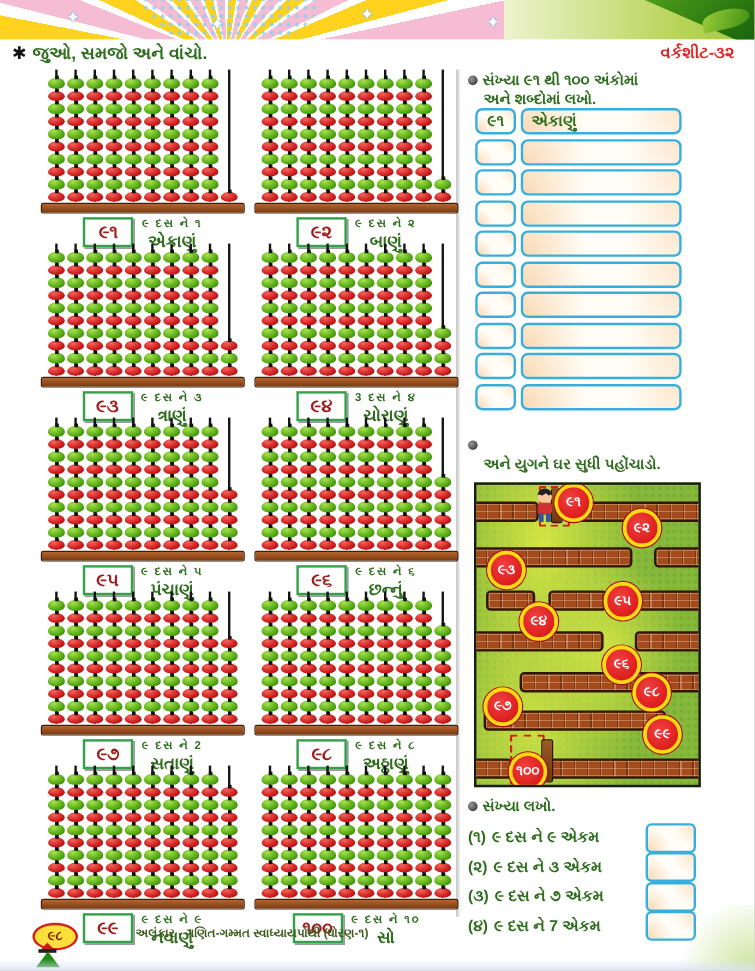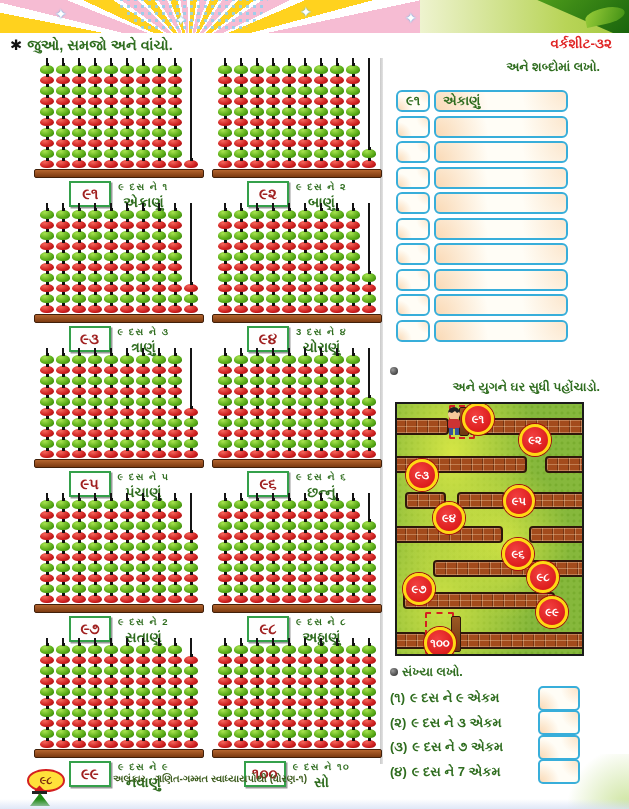--- a/index.html
+++ b/index.html
@@ -46,21 +46,21 @@
   .numbox{min-width:28px;padding:2px 5px;background:#fefefe;border:2px solid #34a04a;
     box-shadow:1.5px 1.5px 0 #9a9a9a;font-weight:bold;color:#a02020;font-size:15px;text-align:center;}
   .captext{text-align:center;}
   .breakdown{font-size:9.5px;font-weight:bold;color:#2f6d1f;letter-spacing:1.5px;white-space:nowrap;}
   .fname{font-size:14px;font-weight:bold;color:#2f6d1f;margin-top:1px;}
 
   
   .sechead{position:absolute;left:390px;width:210px;color:#2f6d1f;font-weight:bold;font-size:12.5px;line-height:1.25;}
   .bullet{display:inline-block;width:8px;height:8px;border-radius:50%;
     background:radial-gradient(circle at 35% 35%,#999,#222);margin-right:4px;}
-  .sechead .l2{padding-left:13px;text-align:right;}
+  .sechead .l2{padding-left:13px;}
 
   .numtable{position:absolute;left:396px;top:90px;width:172px;}
   .trow{display:flex;gap:4px;margin-bottom:3.5px;}
   .cell{border:2px solid #38aeda;border-radius:6px;height:18px;
     background-color:#fffdf6;
     background-image:radial-gradient(circle at 0% 100%,rgba(240,150,60,.35),transparent 40%),
                      radial-gradient(circle at 100% 0%,rgba(240,150,60,.22),transparent 34%);
     color:#2f6d1f;font-weight:bold;font-size:13px;line-height:18px;}
   .cnum{width:30px;text-align:center;}
   .cword{flex:1;padding-left:7px;}
@@ -1409,20 +1409,21 @@
           <div class="numbox">૧૦૦</div>
           <div class="captext">
             <div class="breakdown">૯ દસ ને ૧૦</div>
             <div class="fname">સો</div>
           </div>
         </div>
       </div>
     </div>
 
   <div class="sechead" style="top:60px;">
+    <div><span class="bullet"></span><span>સંખ્યા ૯૧ થી ૧૦૦ અંકોમાં</span></div>
     <div class="l2">અને શબ્દોમાં લખો.</div>
   </div>
 
   <div class="numtable" id="numtable">
       <div class="trow">
         <div class="cell cnum">૯૧</div>
         <div class="cell cword">એકાણું</div>
       </div>
       <div class="trow">
         <div class="cell cnum"></div>

